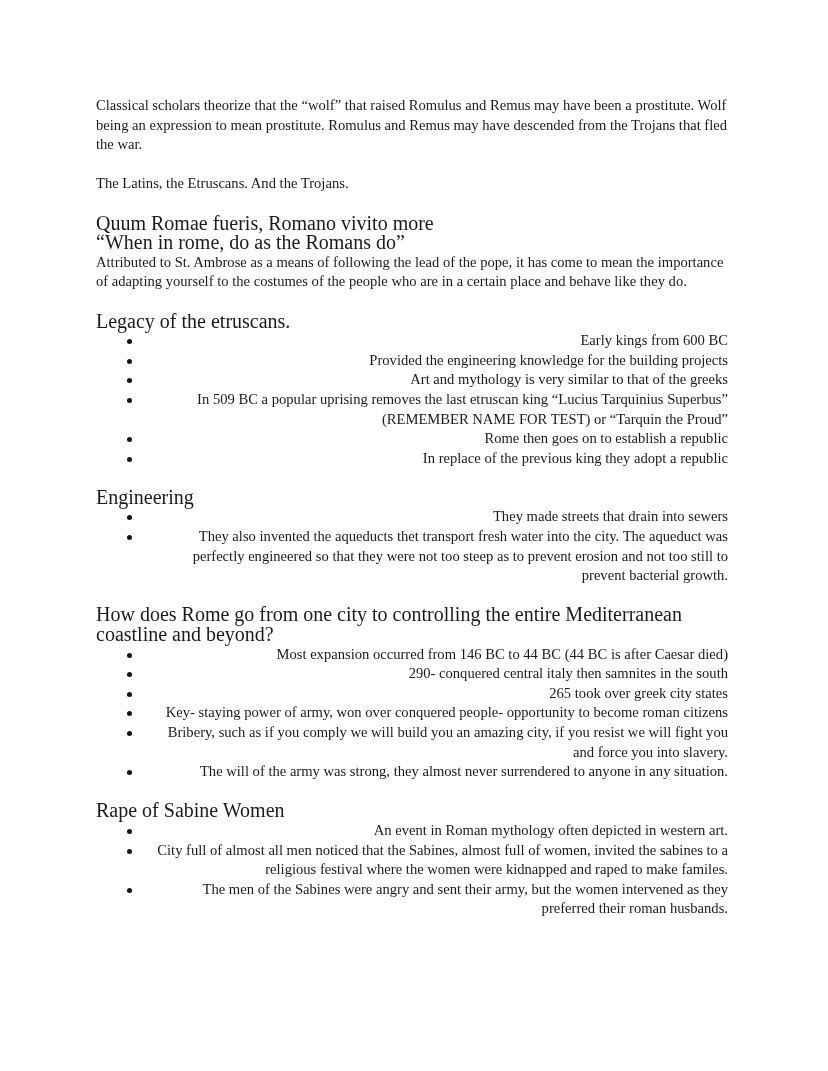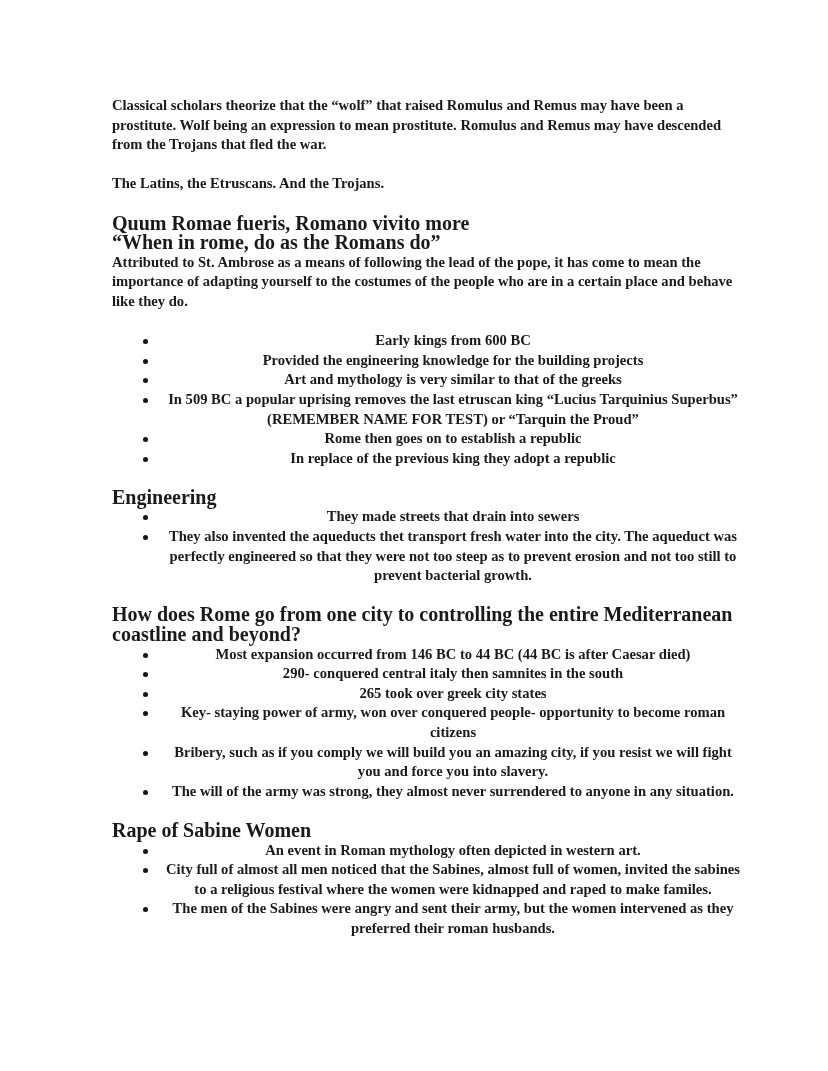--- a/index.html
+++ b/index.html
@@ -15,24 +15,23 @@
   #page {
     position: relative;
     width: 828px;
     height: 1071px;
     background: #ffffff;
     overflow: hidden;
     box-sizing: border-box;
   }
   #doc-body {
     position: absolute;
-    left: 112px;
+    left: 96px;
     top: 96px;
     width: 632px;
-    font-weight: bold;
   }
   .para {
     font-size: 14.6px;
     line-height: 19.6px;
     margin: 0;
     text-align: left;
     white-space: normal;
   }
   .heading-line {
     font-size: 20px;
@@ -48,21 +47,21 @@
     list-style: none;
     margin: 0;
     padding: 0;
   }
   ul.bullets > li {
     position: relative;
     font-size: 14.6px;
     line-height: 19.6px;
     padding-left: 50px;
     margin: 0;
-    text-align: center;
+    text-align: right;
   }
   ul.bullets > li::before {
     content: "";
     position: absolute;
     left: 31px;
     top: 8px;
     width: 5px;
     height: 5px;
     border-radius: 50%;
     background: #141414;
@@ -77,20 +76,21 @@
 <div id="page">
   <div id="doc-body">
       <p class="para block">Classical scholars theorize that the “wolf” that raised Romulus and Remus may have been a prostitute. Wolf being an expression to mean prostitute. Romulus and Remus may have descended from the Trojans that fled the war.</p>
       <div class="blank-line block">&nbsp;</div>
       <p class="para block">The Latins, the Etruscans. And the Trojans.</p>
       <div class="blank-line block">&nbsp;</div>
       <p class="heading-line block">Quum Romae fueris, Romano vivito more</p>
       <p class="heading-line block">“When in rome, do as the Romans do”</p>
       <p class="para block">Attributed to St. Ambrose as a means of following the lead of the pope, it has come to mean the importance of adapting yourself to the costumes of the people who are in a certain place and behave like they do.</p>
       <div class="blank-line block">&nbsp;</div>
+      <p class="heading-line block">Legacy of the etruscans.</p>
       <ul class="bullets block">
         <li>Early kings from 600 BC</li>
         <li>Provided the engineering knowledge for the building projects</li>
         <li>Art and mythology is very similar to that of the greeks</li>
         <li>In 509 BC a popular uprising removes the last etruscan king “Lucius Tarquinius Superbus” (REMEMBER NAME FOR TEST) or “Tarquin the Proud”</li>
         <li>Rome then goes on to establish a republic</li>
         <li>In replace of the previous king they adopt a republic</li>
       </ul>
       <div class="blank-line block">&nbsp;</div>
       <p class="heading-line block">Engineering</p>

